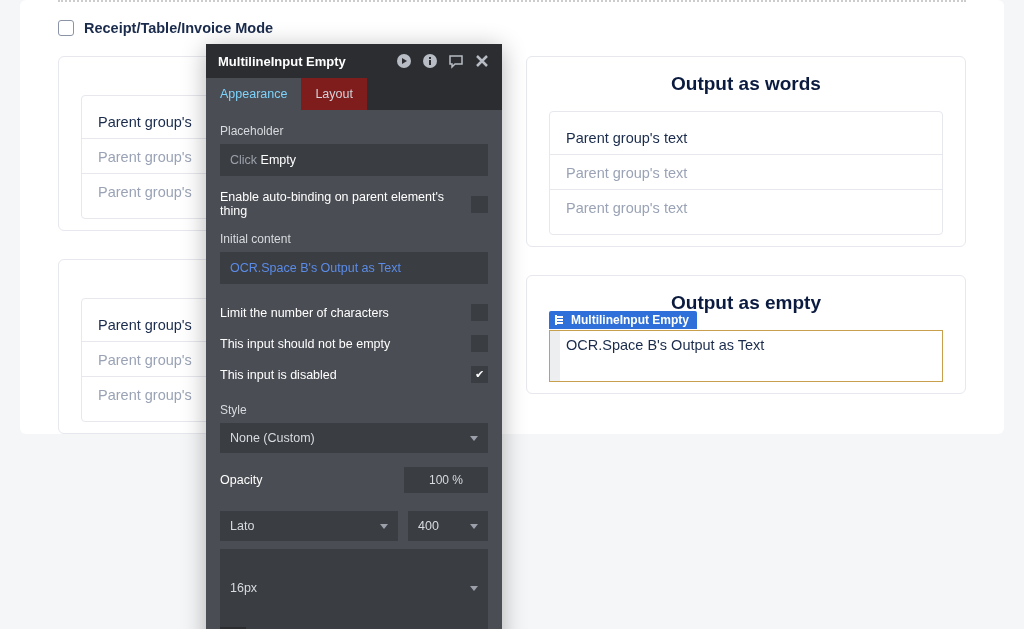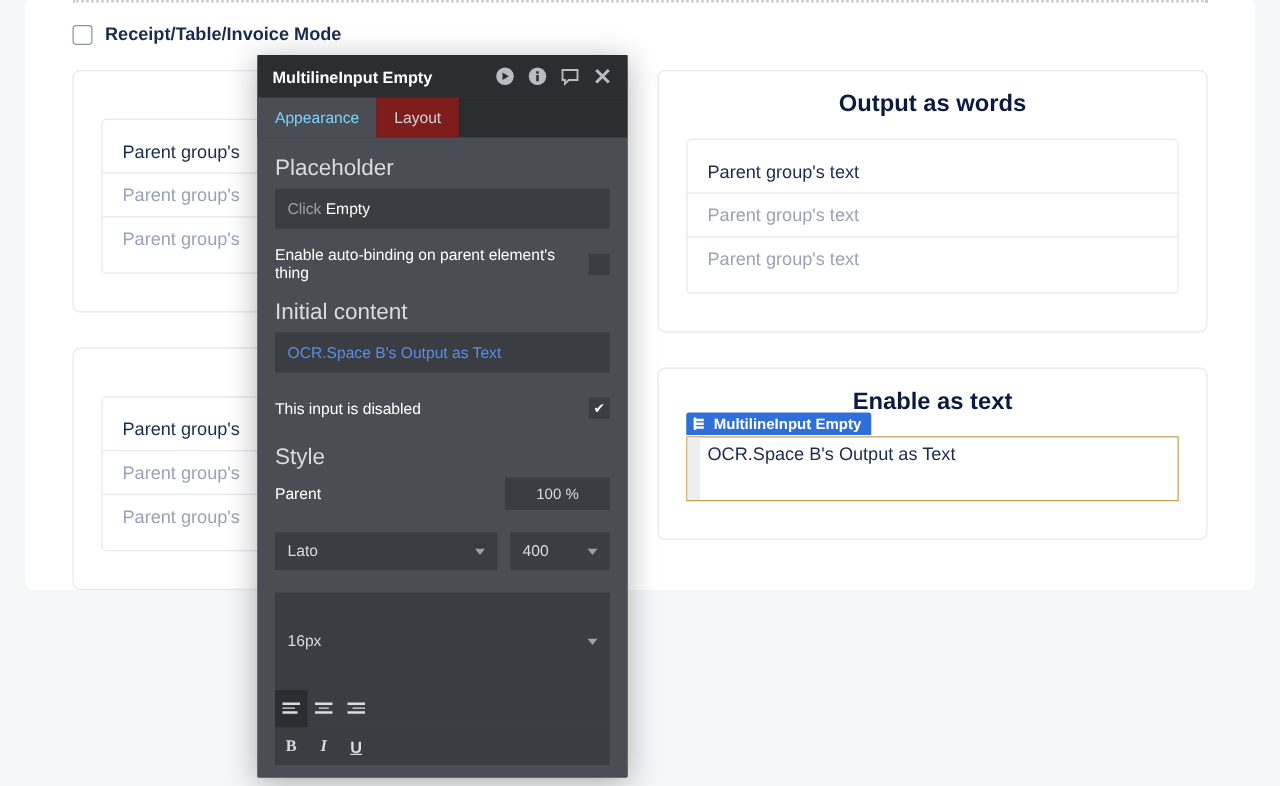--- a/index.html
+++ b/index.html
@@ -41,21 +41,21 @@
       color: #1a2b4c;
     }
     .panels-grid {
       display: grid;
       grid-template-columns: 1fr 1fr;
       gap: 28px;
     }
     .panel {
       border: 1px solid #e6e8ee;
       border-radius: 6px;
-      padding: 16px 22px 30px 22px;
+      padding: 16px 22px 11px 22px;
       background: #fff;
     }
     .panel-title {
       text-align: center;
       font-size: 19px;
       font-weight: 700;
       color: #0b1b3f;
       margin-bottom: 16px;
     }
     .data-box {
@@ -176,21 +176,21 @@
     }
     .prop-tab.active {
       background: #4a4d53;
       color: #7dd3fc;
     }
     .prop-body {
       padding: 14px 14px 10px 14px;
       background: #4a4d53;
     }
     .field-label {
-      font-size: 18px;
+      font-size: 12px;
       color: #d8dbdf;
       margin-bottom: 6px;
     }
     .text-field {
       background: #3a3d42;
       padding: 9px 10px;
       margin-bottom: 14px;
       color: #fff;
       font-size: 12.5px;
     }
@@ -237,21 +237,21 @@
     }
     .opacity-val {
       background: #3a3d42;
       padding: 6px 25px;
       font-size: 12px;
       color: #d8dbdf;
     }
     .font-row {
       display: flex;
       gap: 10px;
-      margin-bottom: 18px;
+      margin-bottom: 8px;
     }
     .font-select {
       flex: 1;
       background: #3a3d42;
       padding: 8px 10px;
       display: flex;
       justify-content: space-between;
       align-items: center;
       font-size: 12.5px;
       color: #d8dbdf;
@@ -342,21 +342,21 @@
     <div>
       <div class="panel" style="margin-bottom:28px;">
         <div class="panel-title">Output as words</div>
         <div class="data-box">
           <div class="data-row">Parent group's text</div>
           <div class="data-row placeholder">Parent group's text</div>
           <div class="data-row placeholder">Parent group's text</div>
         </div>
       </div>
       <div class="panel">
-        <div class="panel-title">Enable as text</div>
+        <div class="panel-title">Output as empty</div>
         <div class="selected-element">
           <div class="element-tag">MultilineInput Empty</div>
           <div class="text-input-highlighted">
             <span>OCR.Space B's Output as Text</span>
           </div>
         </div>
       </div>
     </div>
   </div>
 </div>
@@ -398,30 +398,42 @@
     </div>
 
     <div class="field-label">Initial content</div>
     <div class="text-field">
       <span class="link-val">OCR.Space B's Output as Text</span>
     </div>
 
     <div style="height:6px"></div>
 
     <div class="row-flex">
+      <span>Limit the number of characters</span>
+      <div class="check"></div>
+    </div>
+    <div class="row-flex">
+      <span>This input should not be empty</span>
+      <div class="check"></div>
+    </div>
+    <div class="row-flex">
       <span>This input is disabled</span>
       <div class="check checked"></div>
     </div>
 
     <div style="height:6px"></div>
 
     <div class="field-label">Style</div>
+    <div class="select-field">
+      <span>None (Custom)</span>
+      <span class="caret-down"></span>
+    </div>
 
     <div class="row-flex" style="margin-bottom:18px;">
-      <span>Parent</span>
+      <span>Opacity</span>
       <span class="opacity-val">100 %</span>
     </div>
 
     <div class="font-row">
       <div class="font-select">
         <span>Lato</span>
         <span class="caret-down"></span>
       </div>
       <div class="font-select narrow">
         <span>400</span>

